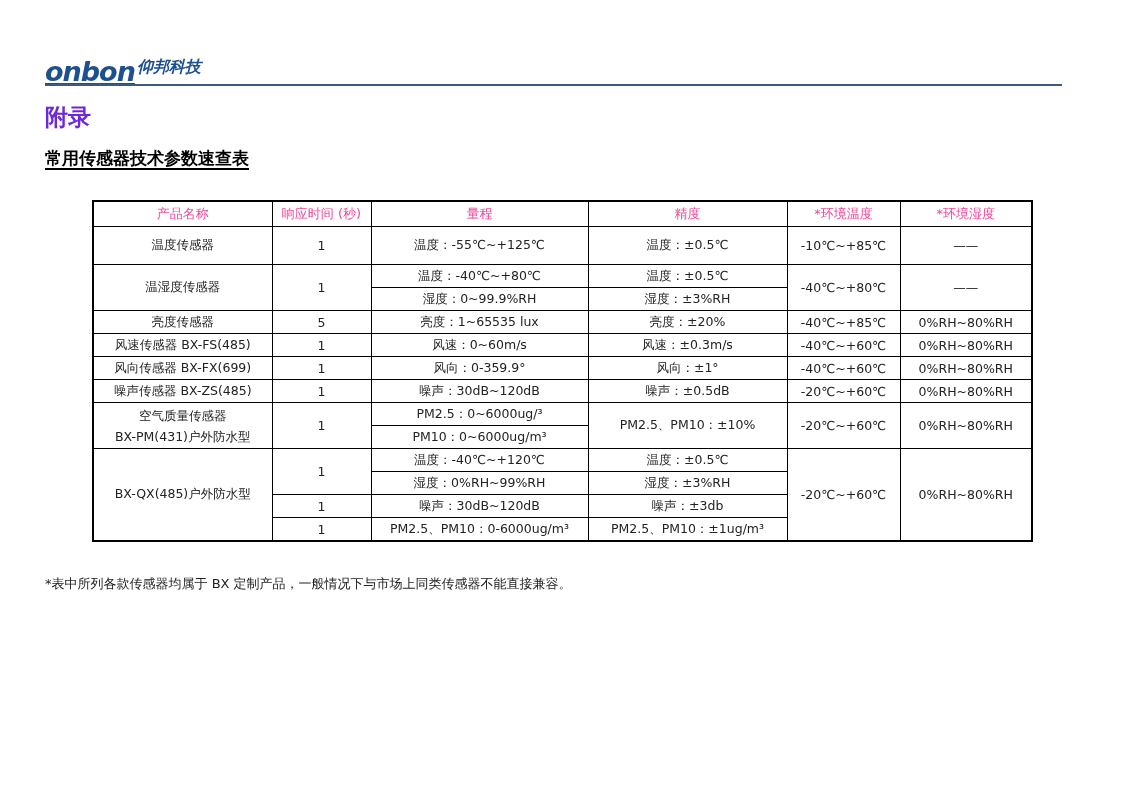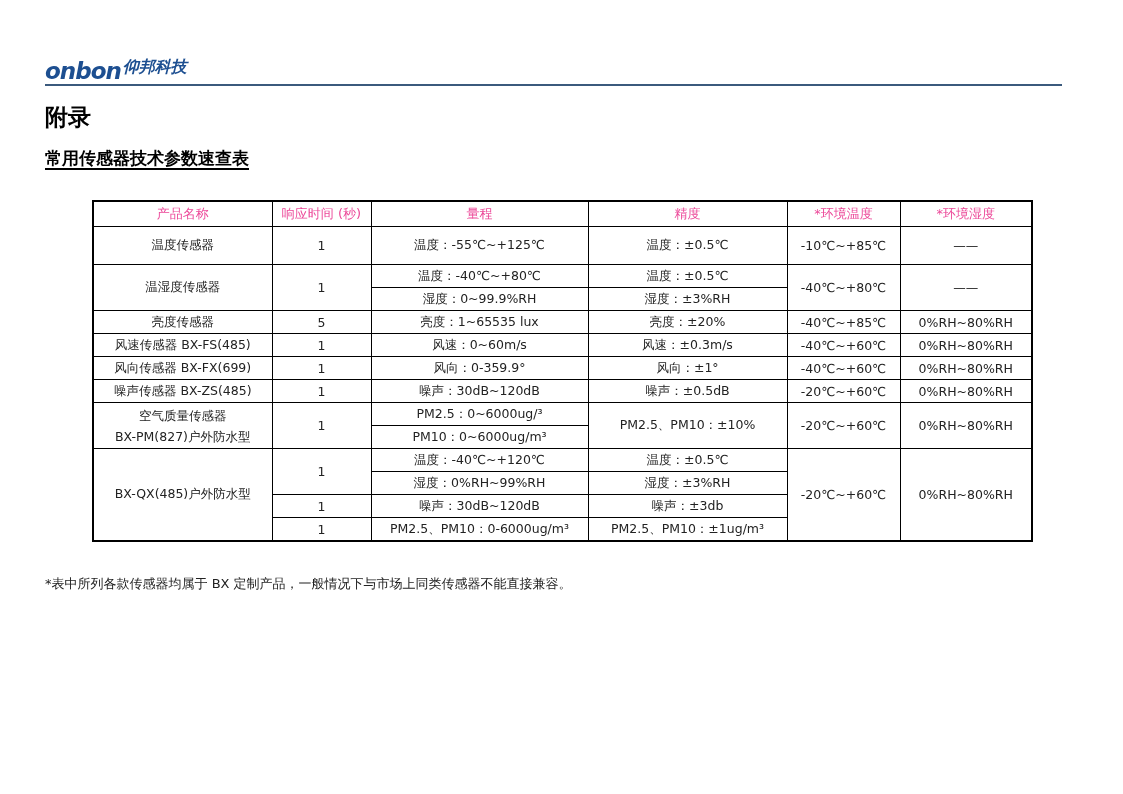--- a/index.html
+++ b/index.html
@@ -5,31 +5,31 @@
     html, body { margin: 0; padding: 0; }
     body {
       width: 1123px; height: 794px; background: #ffffff; position: relative; overflow: hidden;
       font-family: "DejaVu Sans", "Liberation Sans", sans-serif; color: #1a1a1a;
     }
     .logo {
       position: absolute; left: 45px; top: 57px; display: flex; align-items: flex-end;
     }
     .logo-word {
       font-family: "DejaVu Sans", sans-serif; font-weight: bold; font-style: italic;
-      font-size: 23px; color: #1d4f91; letter-spacing: -1px; line-height: 27px;
+      font-size: 27px; color: #1d4f91; letter-spacing: -1px; line-height: 27px; text-decoration: underline;
     }
     .logo-cn {
       font-size: 16px; font-weight: bold; font-style: italic; color: #1d4f91;
       margin-left: 2px; line-height: 20px; padding-bottom: 8px;
     }
     .header-rule {
       position: absolute; left: 45px; top: 84px; width: 1017px; height: 2px; background: #3b5a7d;
     }
     .title {
-      position: absolute; left: 45px; top: 102px; font-size: 23px; font-weight: bold; color: #000000; font-family: Liberation Mono, monospace;
+      position: absolute; left: 45px; top: 102px; font-size: 23px; font-weight: bold; color: #6d28d9; font-family: Liberation Mono, monospace;
     }
     .subtitle {
       position: absolute; left: 45px; top: 147px; font-size: 17px; font-weight: bold; color: #000000;
       text-decoration: underline; text-underline-offset: 4px; text-decoration-thickness: 2px;
     }
     table.spec {
       position: absolute; left: 92px; top: 200px; border-collapse: collapse;
       border: 2px solid #000; font-size: 12.5px; color: #222;
       table-layout: fixed;
     }
@@ -129,21 +129,21 @@
       <td>1</td>
       <td>噪声：30dB~120dB</td>
       <td>噪声：±0.5dB</td>
       <td>-20℃~+60℃</td>
       <td>0%RH~80%RH</td>
     </tr>
 
     <tr class="h23">
       <td rowspan="2" class="lh">
         <div>空气质量传感器</div>
-        <div>BX-PM(827)户外防水型</div>
+        <div>BX-PM(431)户外防水型</div>
       </td>
       <td rowspan="2">1</td>
       <td>PM2.5：0~6000ug/³</td>
       <td rowspan="2">PM2.5、PM10：±10%</td>
       <td rowspan="2">-20℃~+60℃</td>
       <td rowspan="2">0%RH~80%RH</td>
     </tr>
     <tr class="h23">
       <td>PM10：0~6000ug/m³</td>
     </tr>

